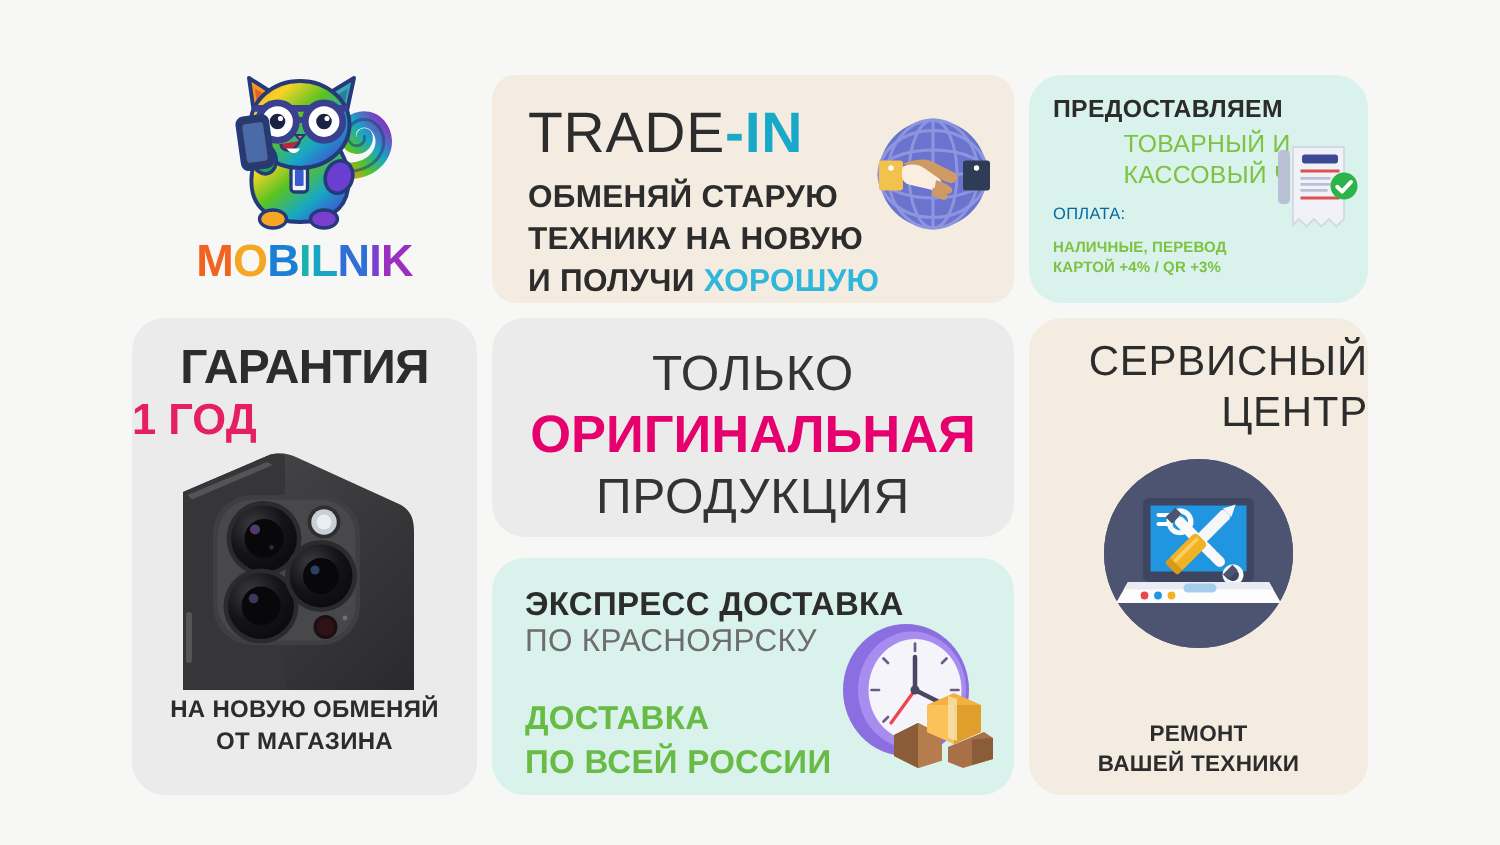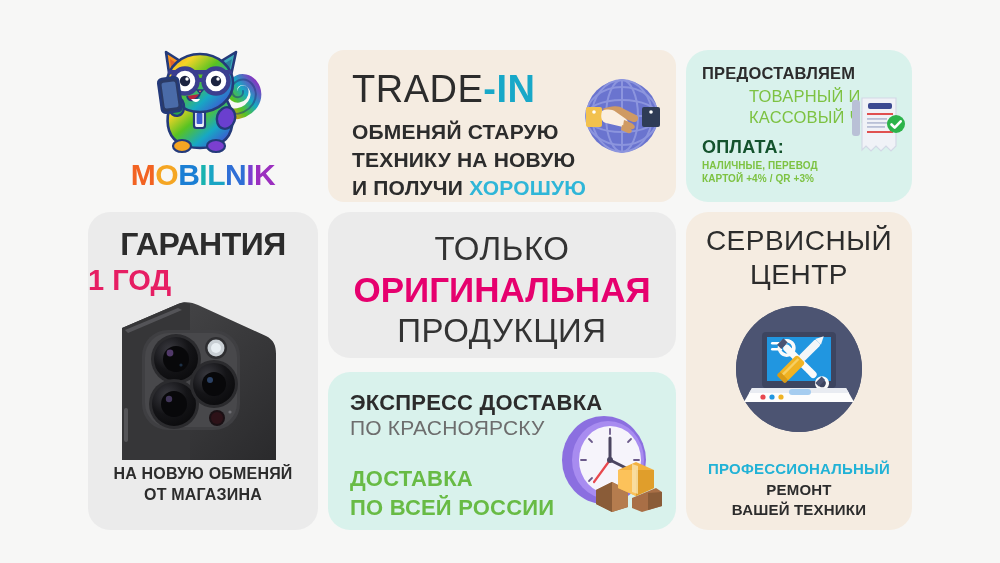--- a/index.html
+++ b/index.html
@@ -36,22 +36,22 @@
               color:#2c2c2c; line-height:1.33; letter-spacing:0.2px; }
   .ti-accent { color:#2fb6d8; }
   .ti-icon { position:absolute; right:14px; top:26px; width:80px; height:80px; }
 
   
   #check-card { left:686px; top:50px; width:226px; height:152px; }
   .ck-l1 { position:absolute; left:16px; top:14px; font-size:16.5px; font-weight:bold;
            color:#2c2c2c; letter-spacing:0.2px; }
   .ck-l2 { position:absolute; left:16px; top:36px; font-size:16.5px; font-weight:normal;
            color:#7dc242; letter-spacing:0.2px; line-height:1.28;margin-left:47px; }
-  .ck-l3 { position:absolute; left:16px; top:87px; font-size:18px; font-weight:bold;
-           color:#14532d; letter-spacing:0.2px; }
+  .ck-l3 { position:absolute; left:16px; top:87px; font-size:11px; font-weight:normal;
+           color:#0369a1; letter-spacing:0.2px; }
   .ck-l4 { position:absolute; left:16px; top:109px; font-size:10px; font-weight:bold;
            color:#7dc242; letter-spacing:0.1px; line-height:1.3; }
   .ck-icon { position:absolute; right:6px; top:44px; width:56px; height:62px; }
 
   
   #warranty-card { left:88px; top:212px; width:230px; height:318px; }
   .wr-t1 { position:absolute; left:0; right:0; top:14px; text-align:center;
            font-size:32px; font-weight:bold; color:#2c2c2c; letter-spacing:-0.5px; }
   .wr-t2 { position:absolute; left:0; right:0; top:52px; 
            font-size:29px; font-weight:bold; color:#e61e63; letter-spacing:0px; }
@@ -72,21 +72,21 @@
   .dl1 { position:absolute; left:22px; top:18px; font-size:22px; font-weight:bold;
          color:#2c2c2c; letter-spacing:0.2px; }
   .dl2 { position:absolute; left:22px; top:44px; font-size:21px; color:#6d6d6d;
          letter-spacing:0.2px; }
   .dl3 { position:absolute; left:22px; top:92px; font-size:22px; font-weight:bold;
          color:#68bb45; line-height:1.32; letter-spacing:0.2px; }
   .dl-icon { position:absolute; right:10px; bottom:18px; width:110px; height:100px; }
 
   
   #service-card { left:686px; top:212px; width:226px; height:318px; }
-  .sv-t { position:absolute; left:0; right:0; top:12px; text-align:center;
+  .sv-t { position:absolute; left:0; right:0; top:12px; text-align:right;
           font-size:28px; color:#2c2c2c; letter-spacing:0.5px; line-height:1.2; }
   .sv-icon { position:absolute; left:50%; transform:translateX(-50%); top:92px;
              width:130px; height:130px; }
   .sv-b1 { position:absolute; left:0; right:0; top:248px; text-align:center;
            font-size:15px; font-weight:bold; color:#21b2d6; letter-spacing:0.2px; }
   .sv-b2 { position:absolute; left:0; right:0; top:268px; text-align:center;
            font-size:15px; font-weight:bold; color:#2c2c2c; line-height:1.32;
            letter-spacing:0.2px; }
 
   .nowrap { white-space:pre-line; }
@@ -335,18 +335,17 @@
         <rect x="59" y="78" width="12" height="5" rx="2" fill="#d89a16"></rect>
       </g>
 
       <path d="M18 84 h94 l8 14 H10 Z" fill="#fdfdfd"></path>
       <path d="M18 84 h94 l3 5 H15 Z" fill="#e9ecf2"></path>
       <rect x="55" y="85" width="22" height="6" rx="3" fill="#a6cdf0"></rect>
       <circle cx="29" cy="93" r="2.6" fill="#e8484e"></circle>
       <circle cx="38" cy="93" r="2.6" fill="#2196e0"></circle>
       <circle cx="47" cy="93" r="2.6" fill="#f0b323"></circle>
     </svg>
-    <div class="sv-b1">ПРОФЕССИОНАЛЬНЫЙ</div>
     <div class="sv-b2 nowrap">РЕМОНТ
 ВАШЕЙ ТЕХНИКИ</div>
   </div>
 
 </div>
 
 </body></html>

